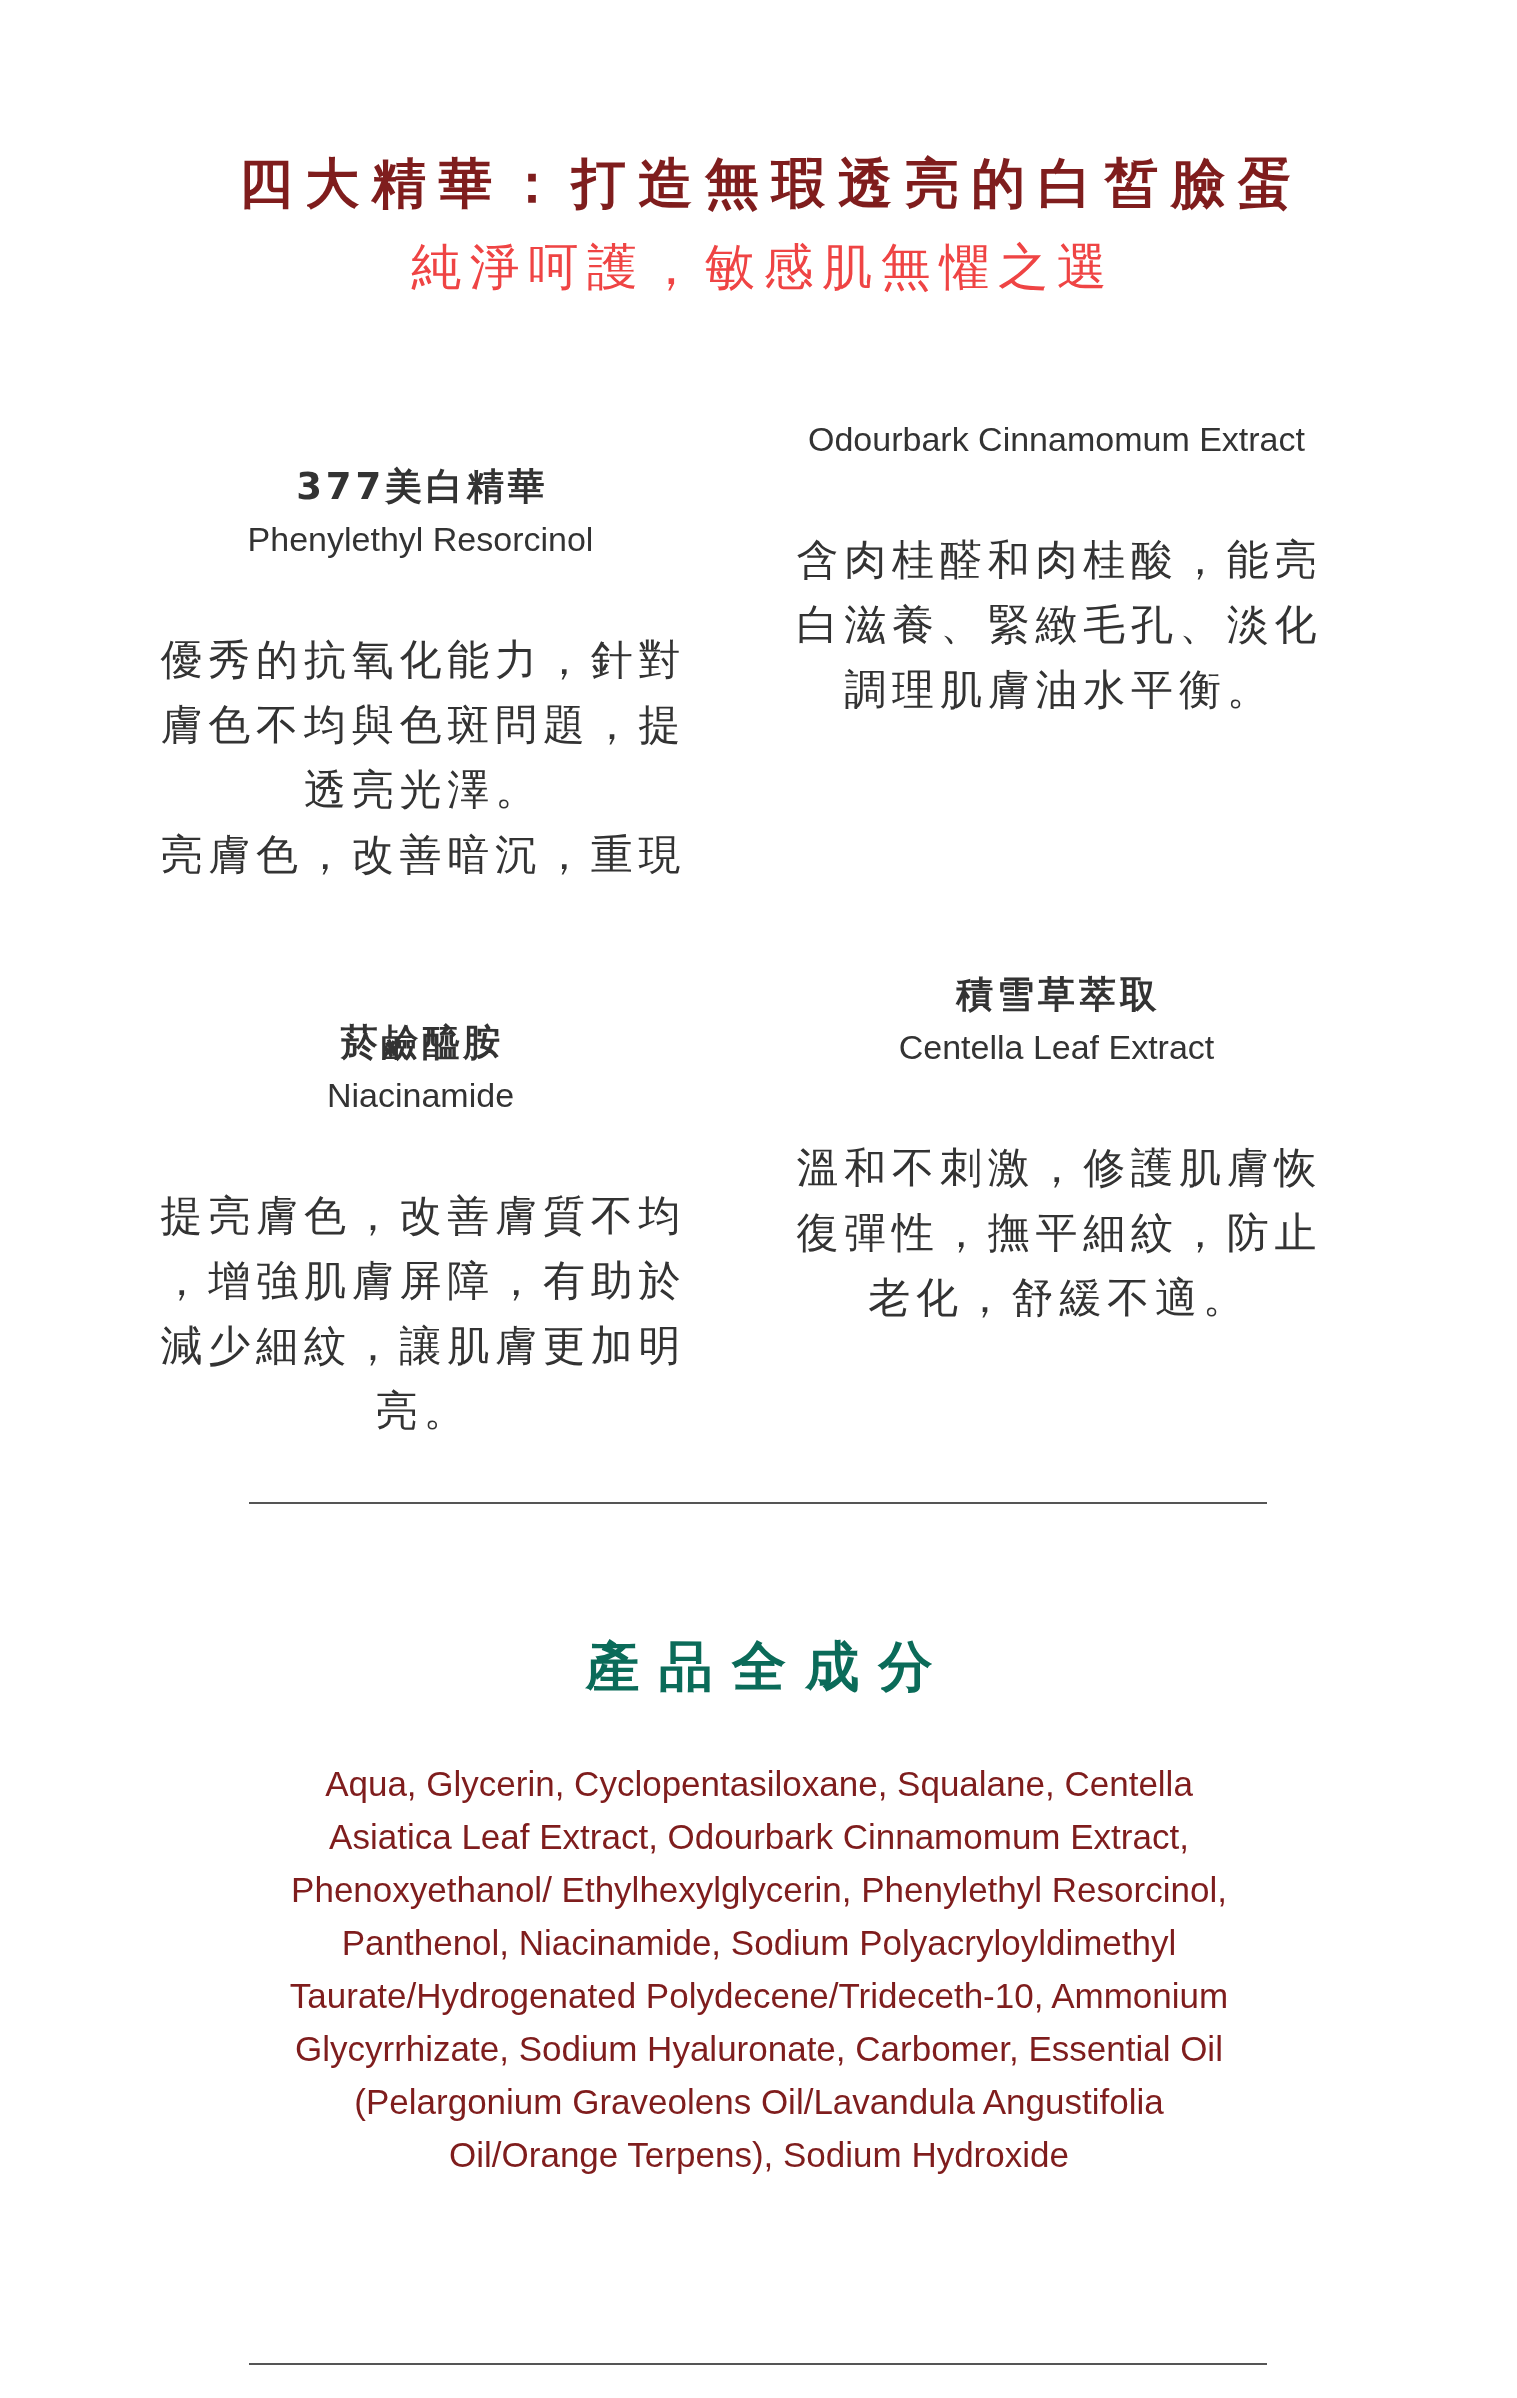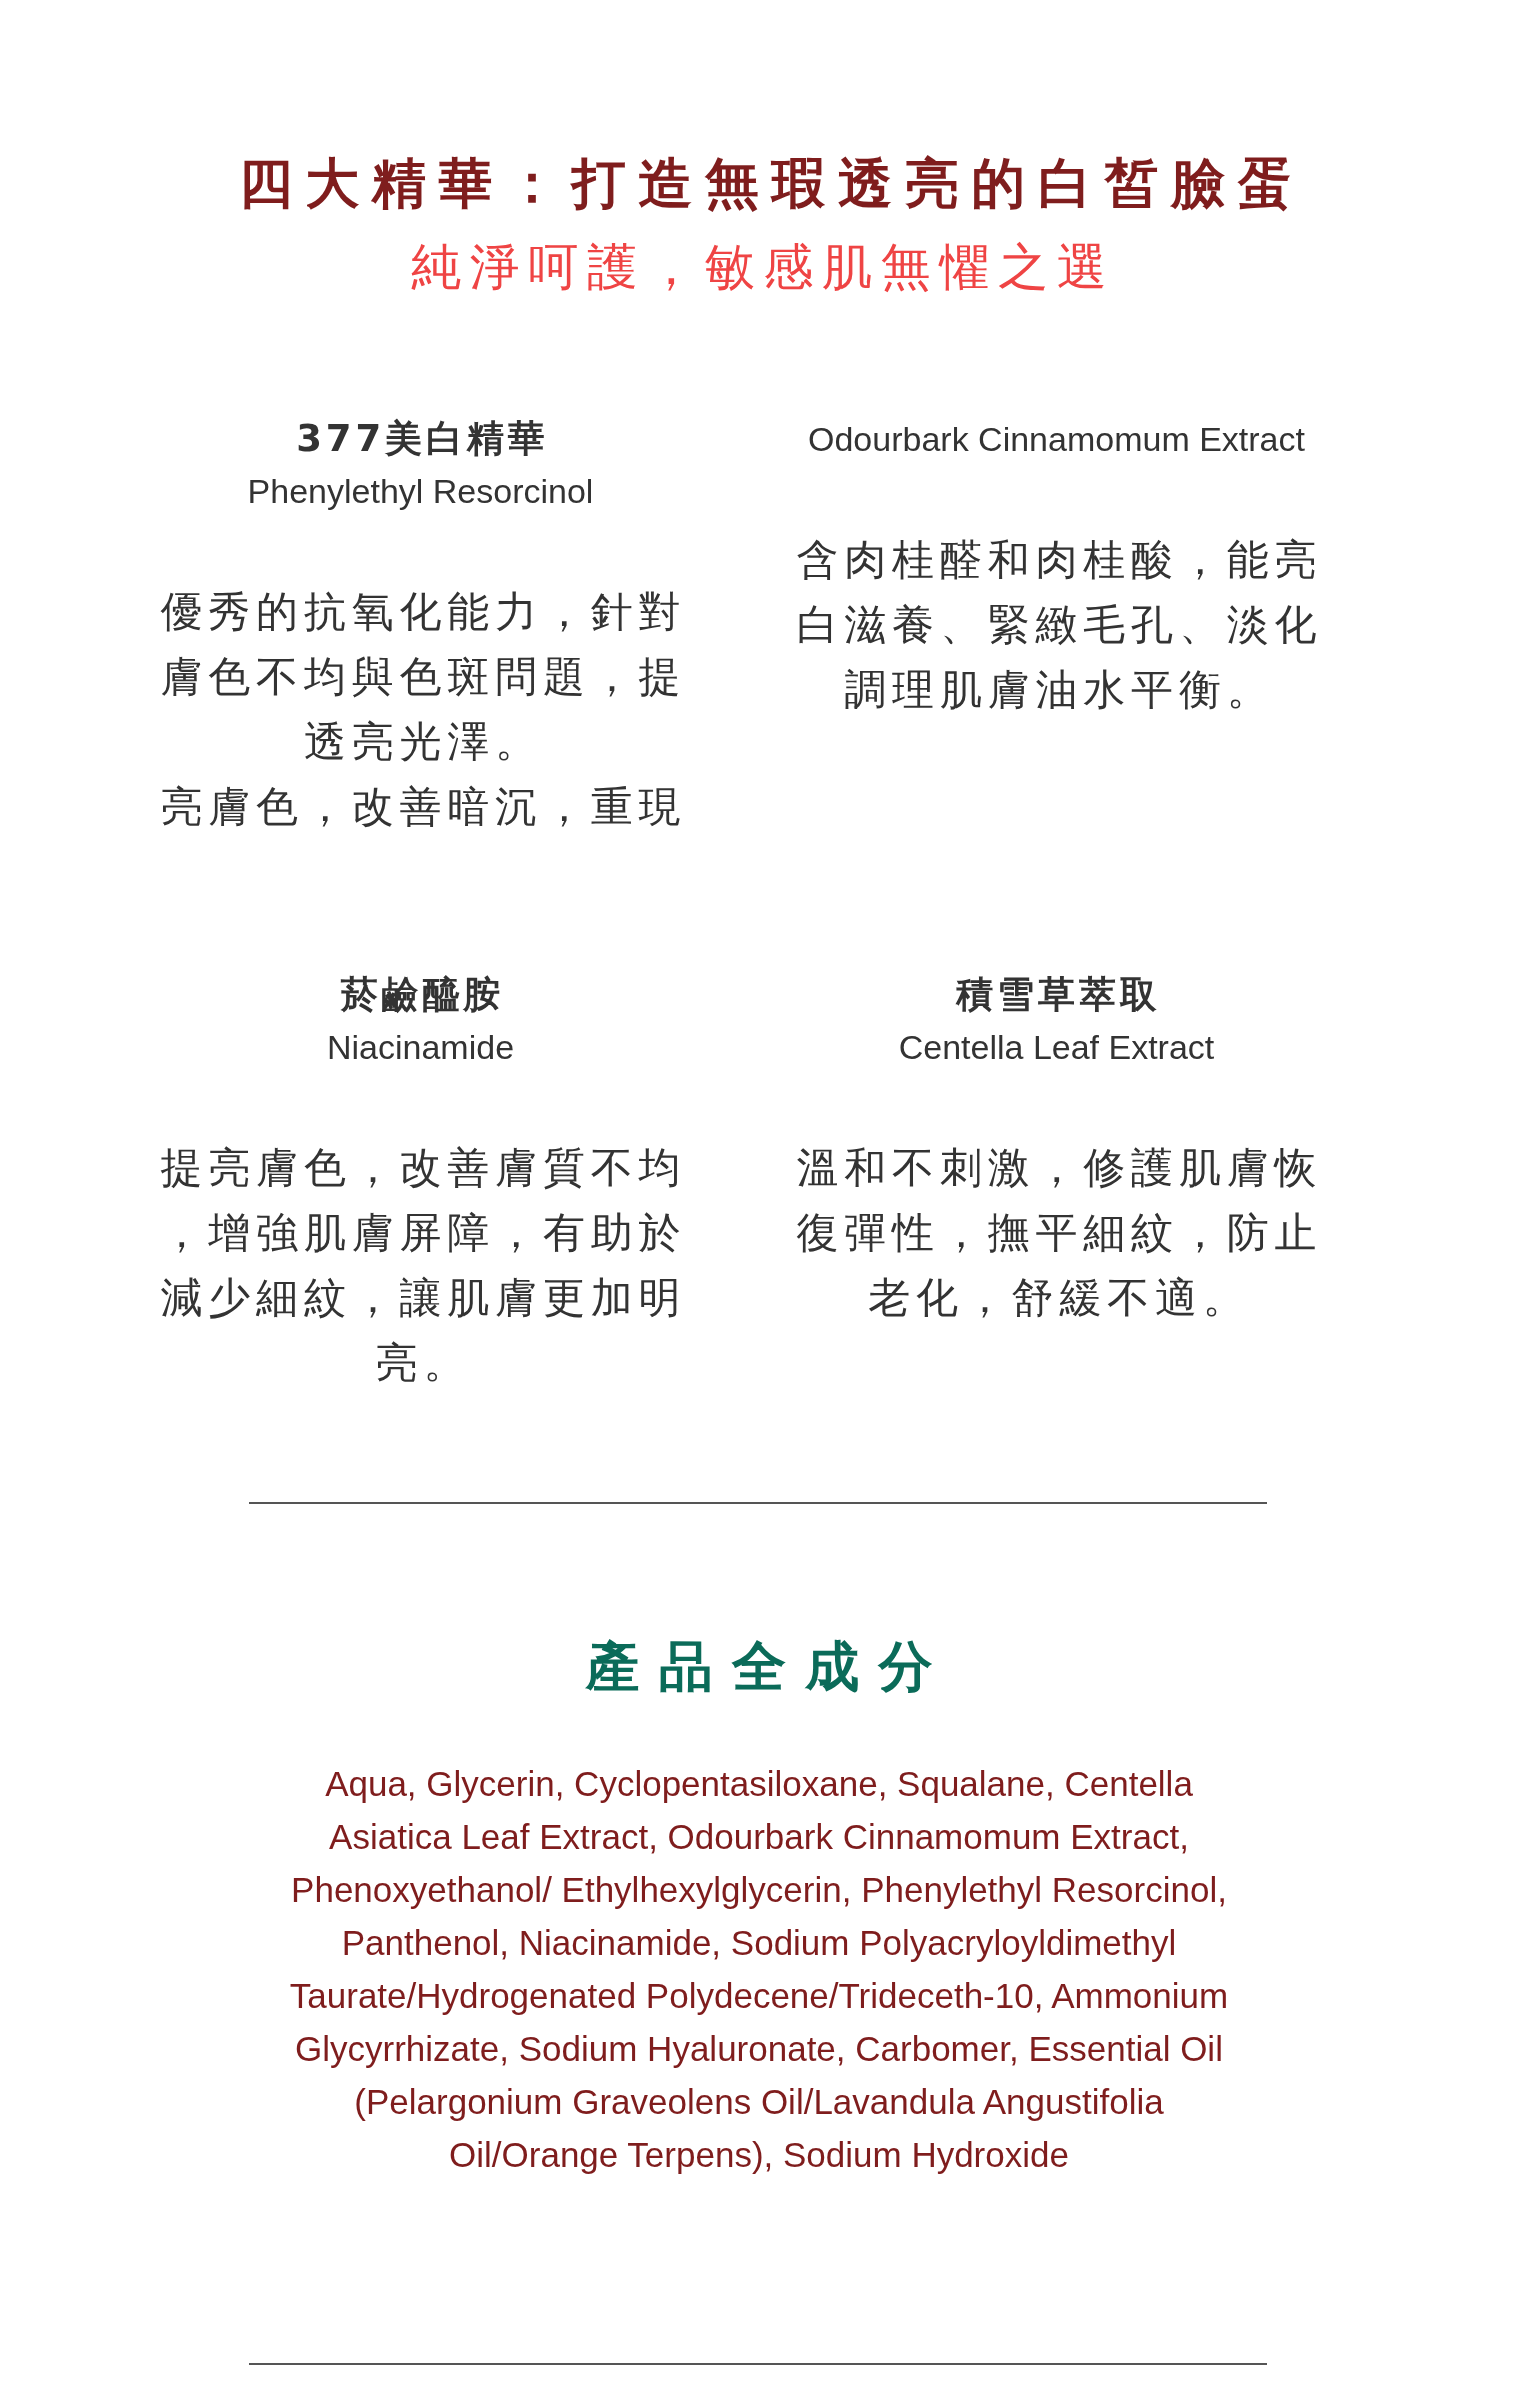--- a/index.html
+++ b/index.html
@@ -2,21 +2,21 @@
 <html><head>
 <meta charset="utf-8">
 <style>
   html, body { margin: 0; padding: 0; background: #ffffff; }
   body { width: 1518px; height: 2398px; position: relative; overflow: hidden;
          font-family: "DejaVu Sans", "Liberation Sans", sans-serif; color: #333333; }
   .abs { position: absolute; left: 0; right: 0; text-align: center; white-space: nowrap; }
   .title { top: 122px; font-size: 54px; line-height: 70px; font-weight: bold; color: #7f1d1d; letter-spacing: 12.6px; padding-left: 25px; margin-top: 27px; }
   .subtitle { top: 234px; font-size: 50px; line-height: 66px; color: #ef4444; letter-spacing: 8.7px; padding-left: 8.7px; }
   .col { position: absolute; width: 579px; text-align: center; }
-  .col.left { left: 131px; }
+  .col.left { left: 131px; margin-top: 48px; }
   .col.right { left: 767px; }
   .row1 { top: 413px; }
   .row2 { top: 969px; }
   .feat-name { font-size: 37px; line-height: 52px; font-weight: bold; color: #333333; letter-spacing: 3.9px; padding-left: 3.9px; white-space: nowrap; }
   .feat-en { font-family: "Liberation Sans", sans-serif; font-size: 34px; line-height: 48px; color: #333333; white-space: nowrap; margin-top: 1.9px; }
   .feat-body { margin-top: 64px; }
   .feat-line { font-size: 42px; line-height: 65px; color: #333333; letter-spacing: 5.8px; padding-left: 5.8px; white-space: nowrap; }
   .divider { position: absolute; left: 249px; width: 1018px; height: 1.9px; background: #555555; }
   .divider.d1 { top: 1502px; }
   .divider.d2 { top: 2363px; }

